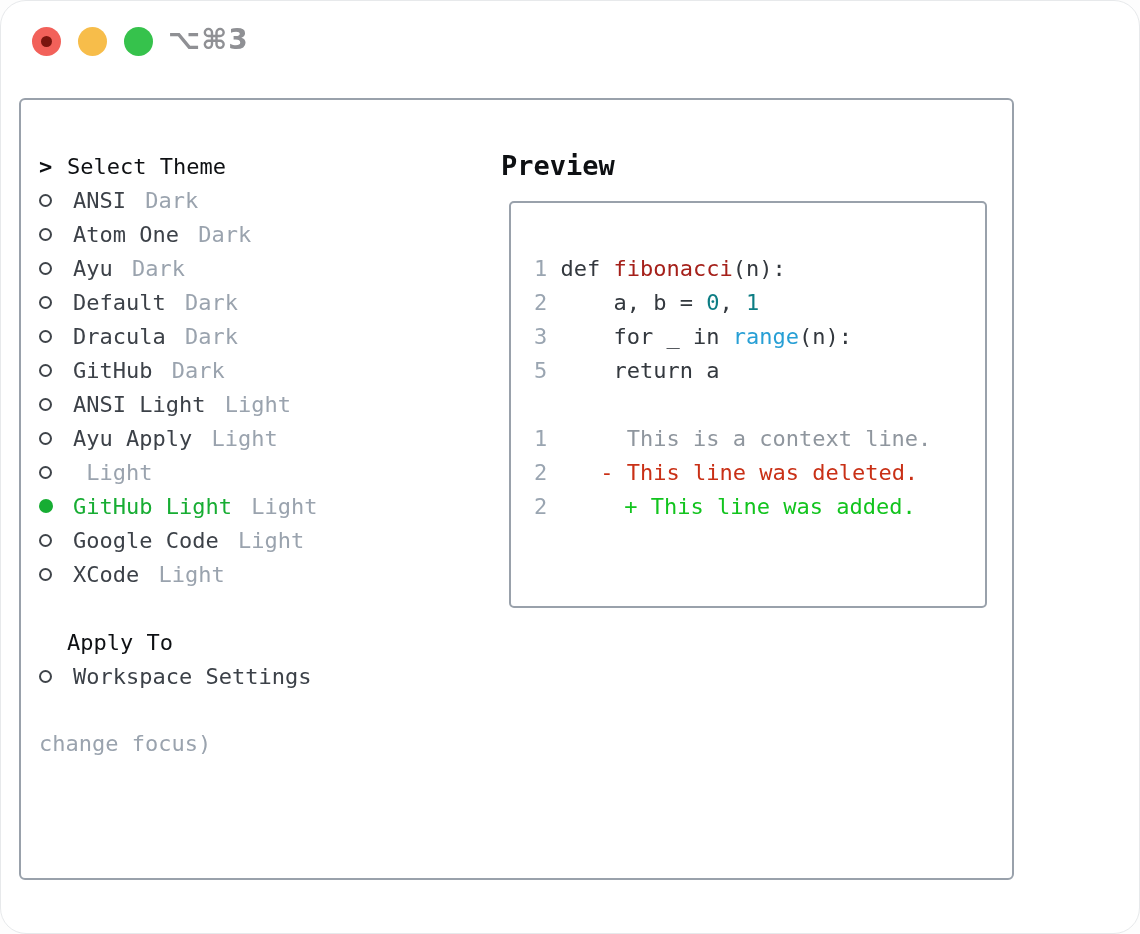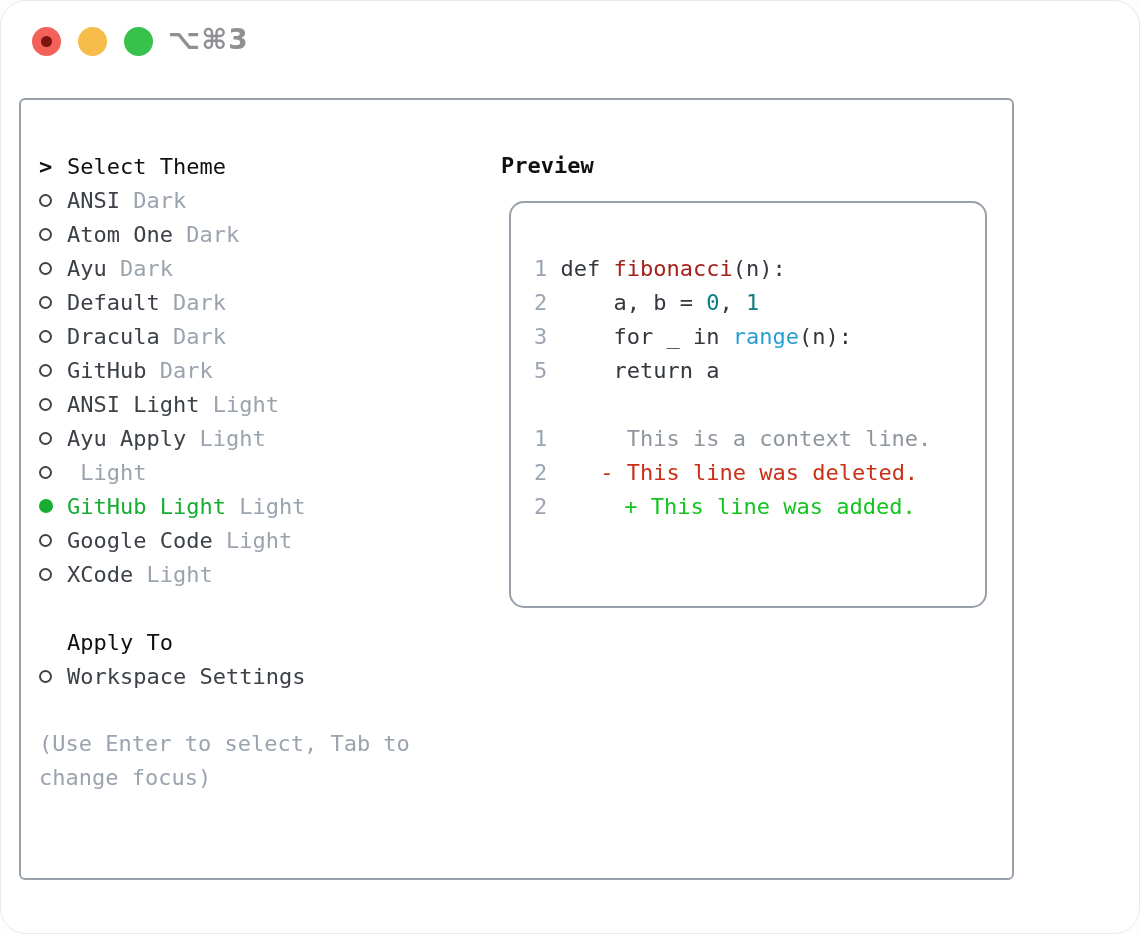--- a/index.html
+++ b/index.html
@@ -52,31 +52,31 @@
   .row.spacer{height:34px;}
   .slot{display:inline-flex;width:28px;align-items:center;flex:none;}
   .prefix{font-weight:bold;color:var(--heading-black);}
   .hdr{font-weight:normal;color:var(--heading-black);}
   .subhdr{color:var(--heading-black);padding-left:28px;}
   .bullet{width:13px;height:13px;border:2px solid #3f444a;border-radius:50%;}
   .bullet.sel{width:14px;height:14px;border:none;background:var(--selected-green);}
   .tname{color:var(--text-dark);}
   .tname.sel{color:var(--selected-green);}
   .variant{color:var(--muted-gray);}
-  .optrow{cursor:pointer;}
+  .optrow{cursor:pointer;gap:6px;}
   .hint{color:var(--muted-gray);line-height:34px;}
 
   
   .preview-label{
     position:absolute;left:480px;top:49px;height:34px;line-height:34px;
-    font-size:22px;font-weight:bold;color:var(--heading-black);
+    font-size:27px;font-weight:bold;color:var(--heading-black);
   }
   .preview-box{
     position:absolute;left:488px;top:101px;width:478px;height:407px;
-    border:2px solid var(--border-gray);border-radius:15px;background:#fff;
+    border:2px solid var(--border-gray);border-radius:5px;background:#fff;
   }
   .code{padding:49px 0 0 23px;font-size:22px;}
   .cline{height:34px;line-height:34px;white-space:pre;}
   .sg-linenum{color:var(--linenum-gray);}
   .sg-code{color:var(--code-dark);}
   .sg-function{color:var(--function-red);}
   .sg-literal{color:var(--literal-teal);}
   .sg-builtin{color:var(--builtin-blue);}
   .sg-context{color:var(--context-gray);}
   .sg-removed{color:var(--deleted-red);}
@@ -124,21 +124,20 @@
         <span class="subhdr">Apply To</span>
       </div>
 
       <div id="apply-list">
           <div class="row optrow"><span class="slot"><span class="bullet"></span></span><span class="tname">Workspace Settings</span></div>
         </div>
 
       <div class="row spacer"></div>
 
       <div class="hint">
-        <div>(Use Enter to select, Tab to</div>
         <div>change focus)</div>
       </div>
     </div>
 
     <div class="preview-label">Preview</div>
 
     <div class="preview-box">
       <div class="code" id="code">
           <div class="cline"><span class="sg-linenum">1 </span><span class="sg-code">def </span><span class="sg-function">fibonacci</span><span class="sg-code">(n):</span></div>
           <div class="cline"><span class="sg-linenum">2</span><span class="sg-code">     a, b = </span><span class="sg-literal">0</span><span class="sg-code">, </span><span class="sg-literal">1</span></div>

